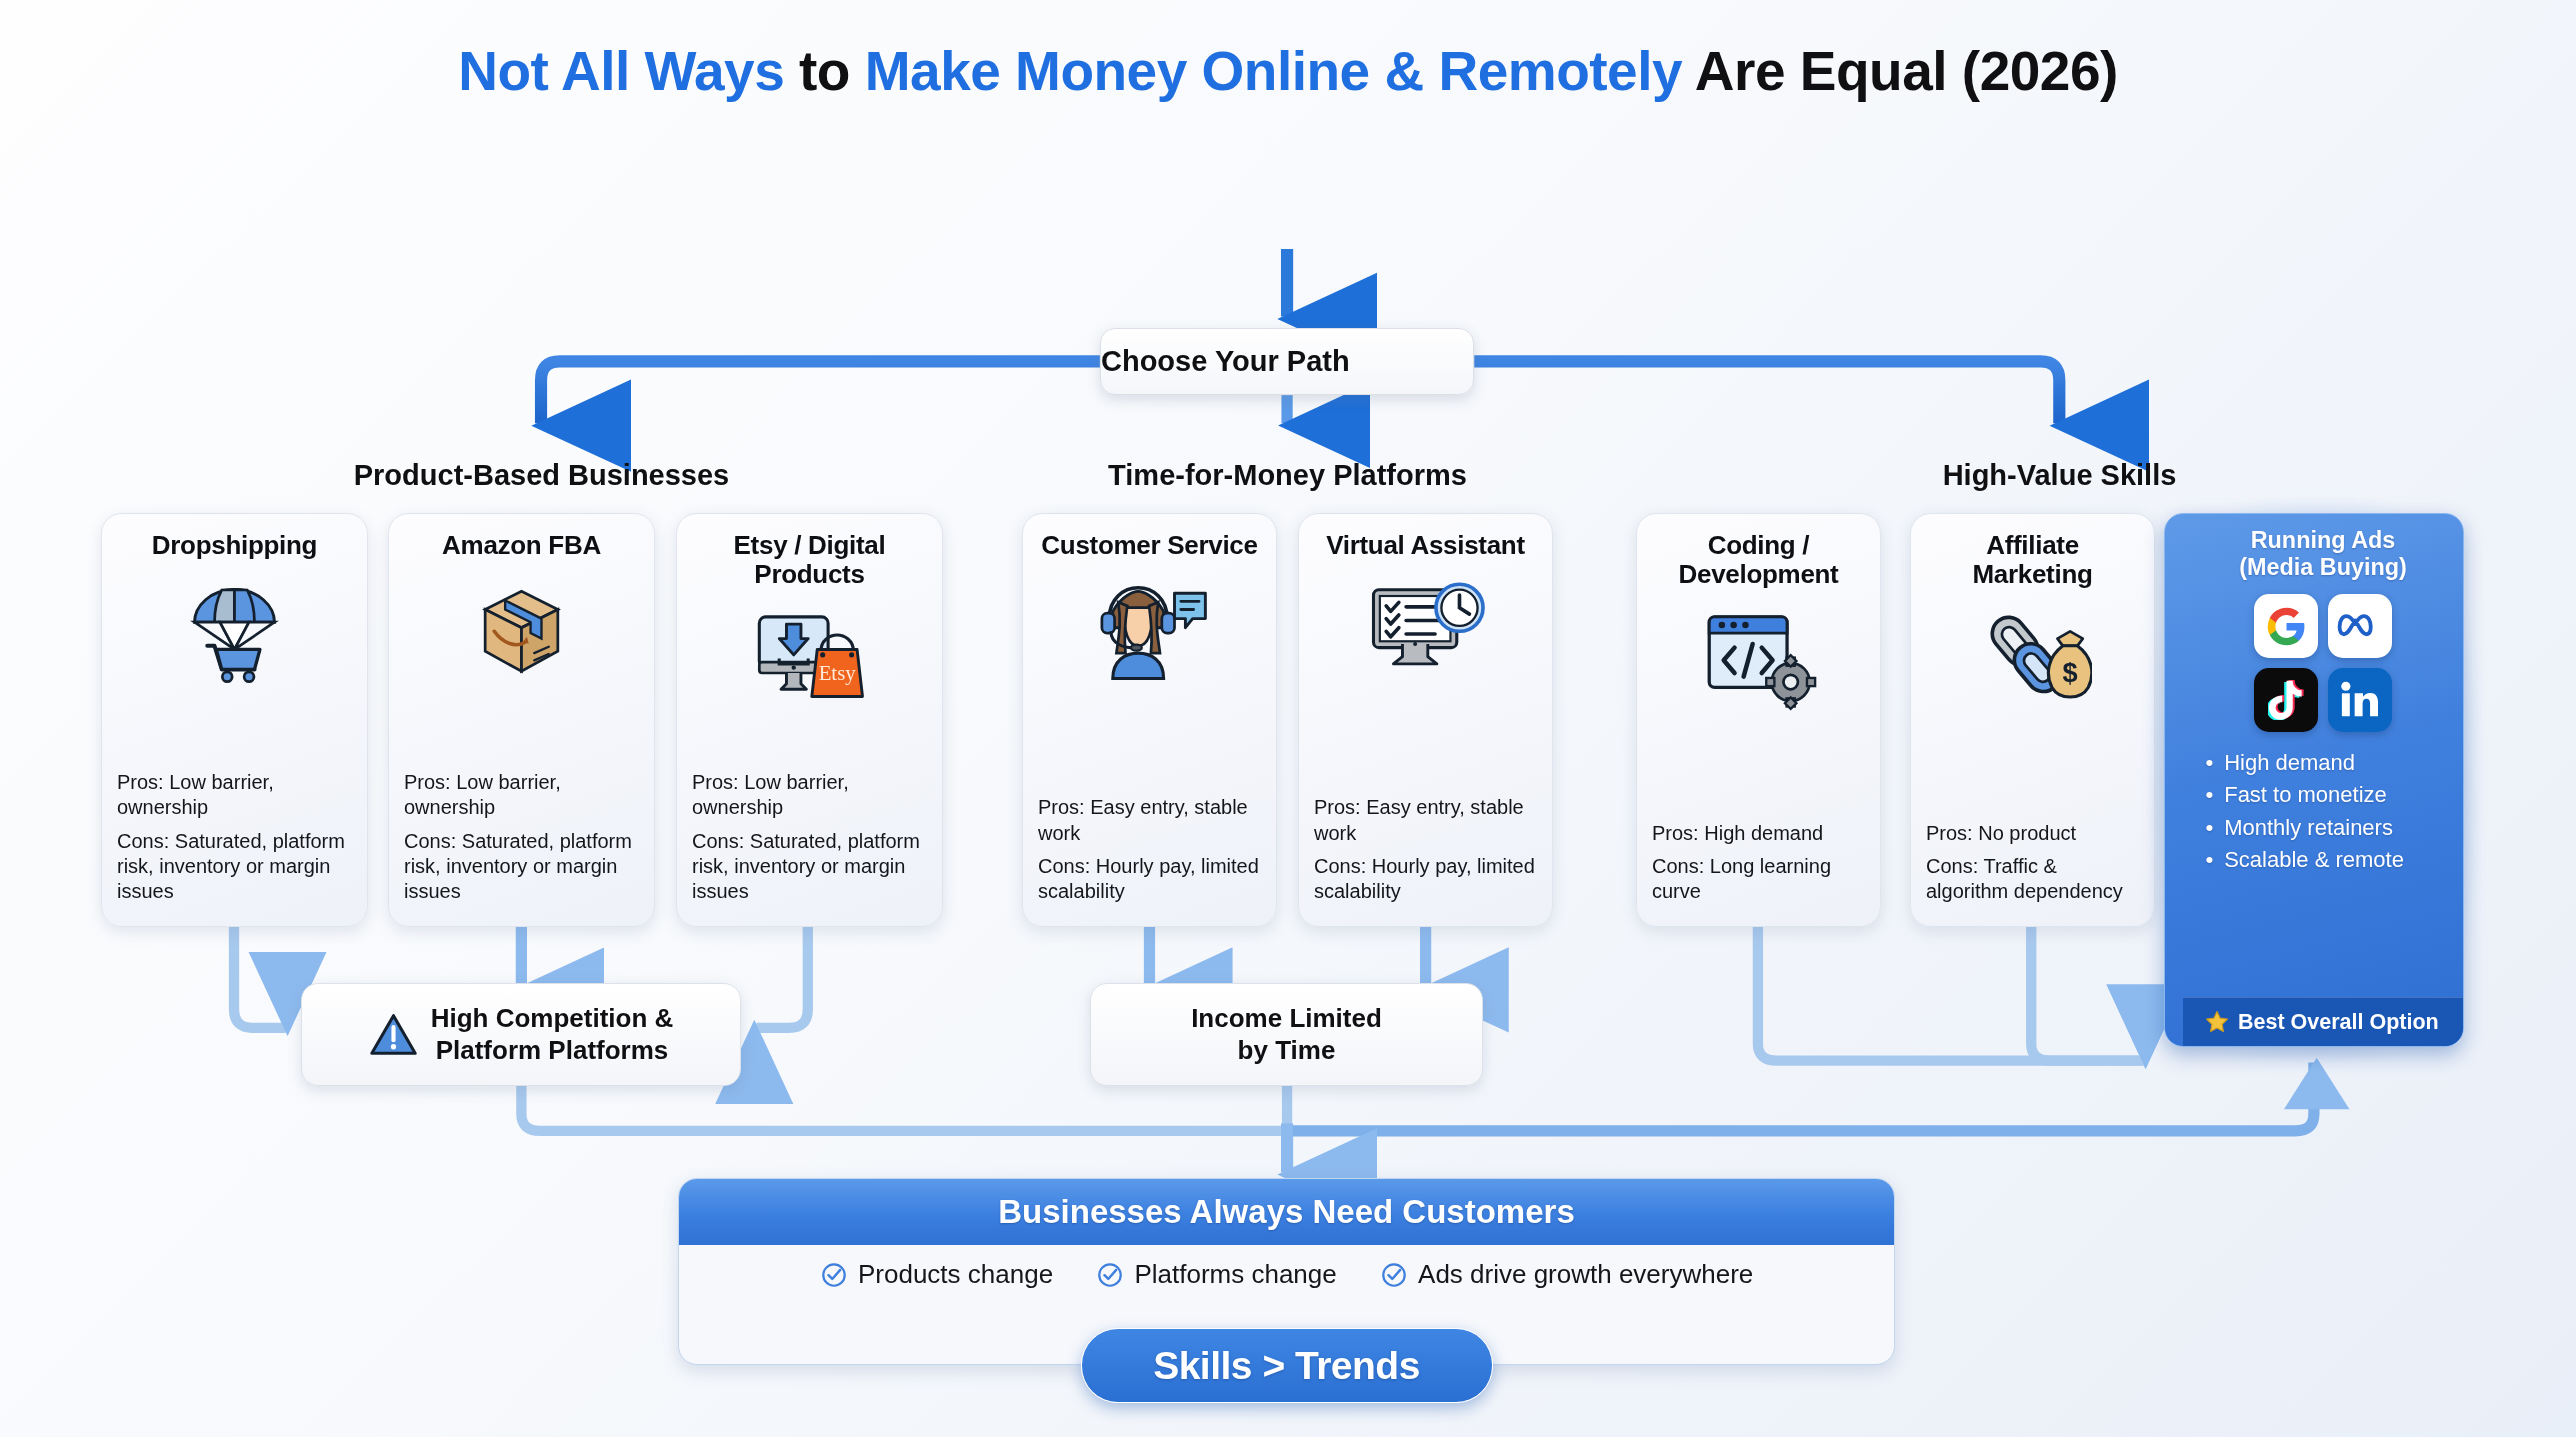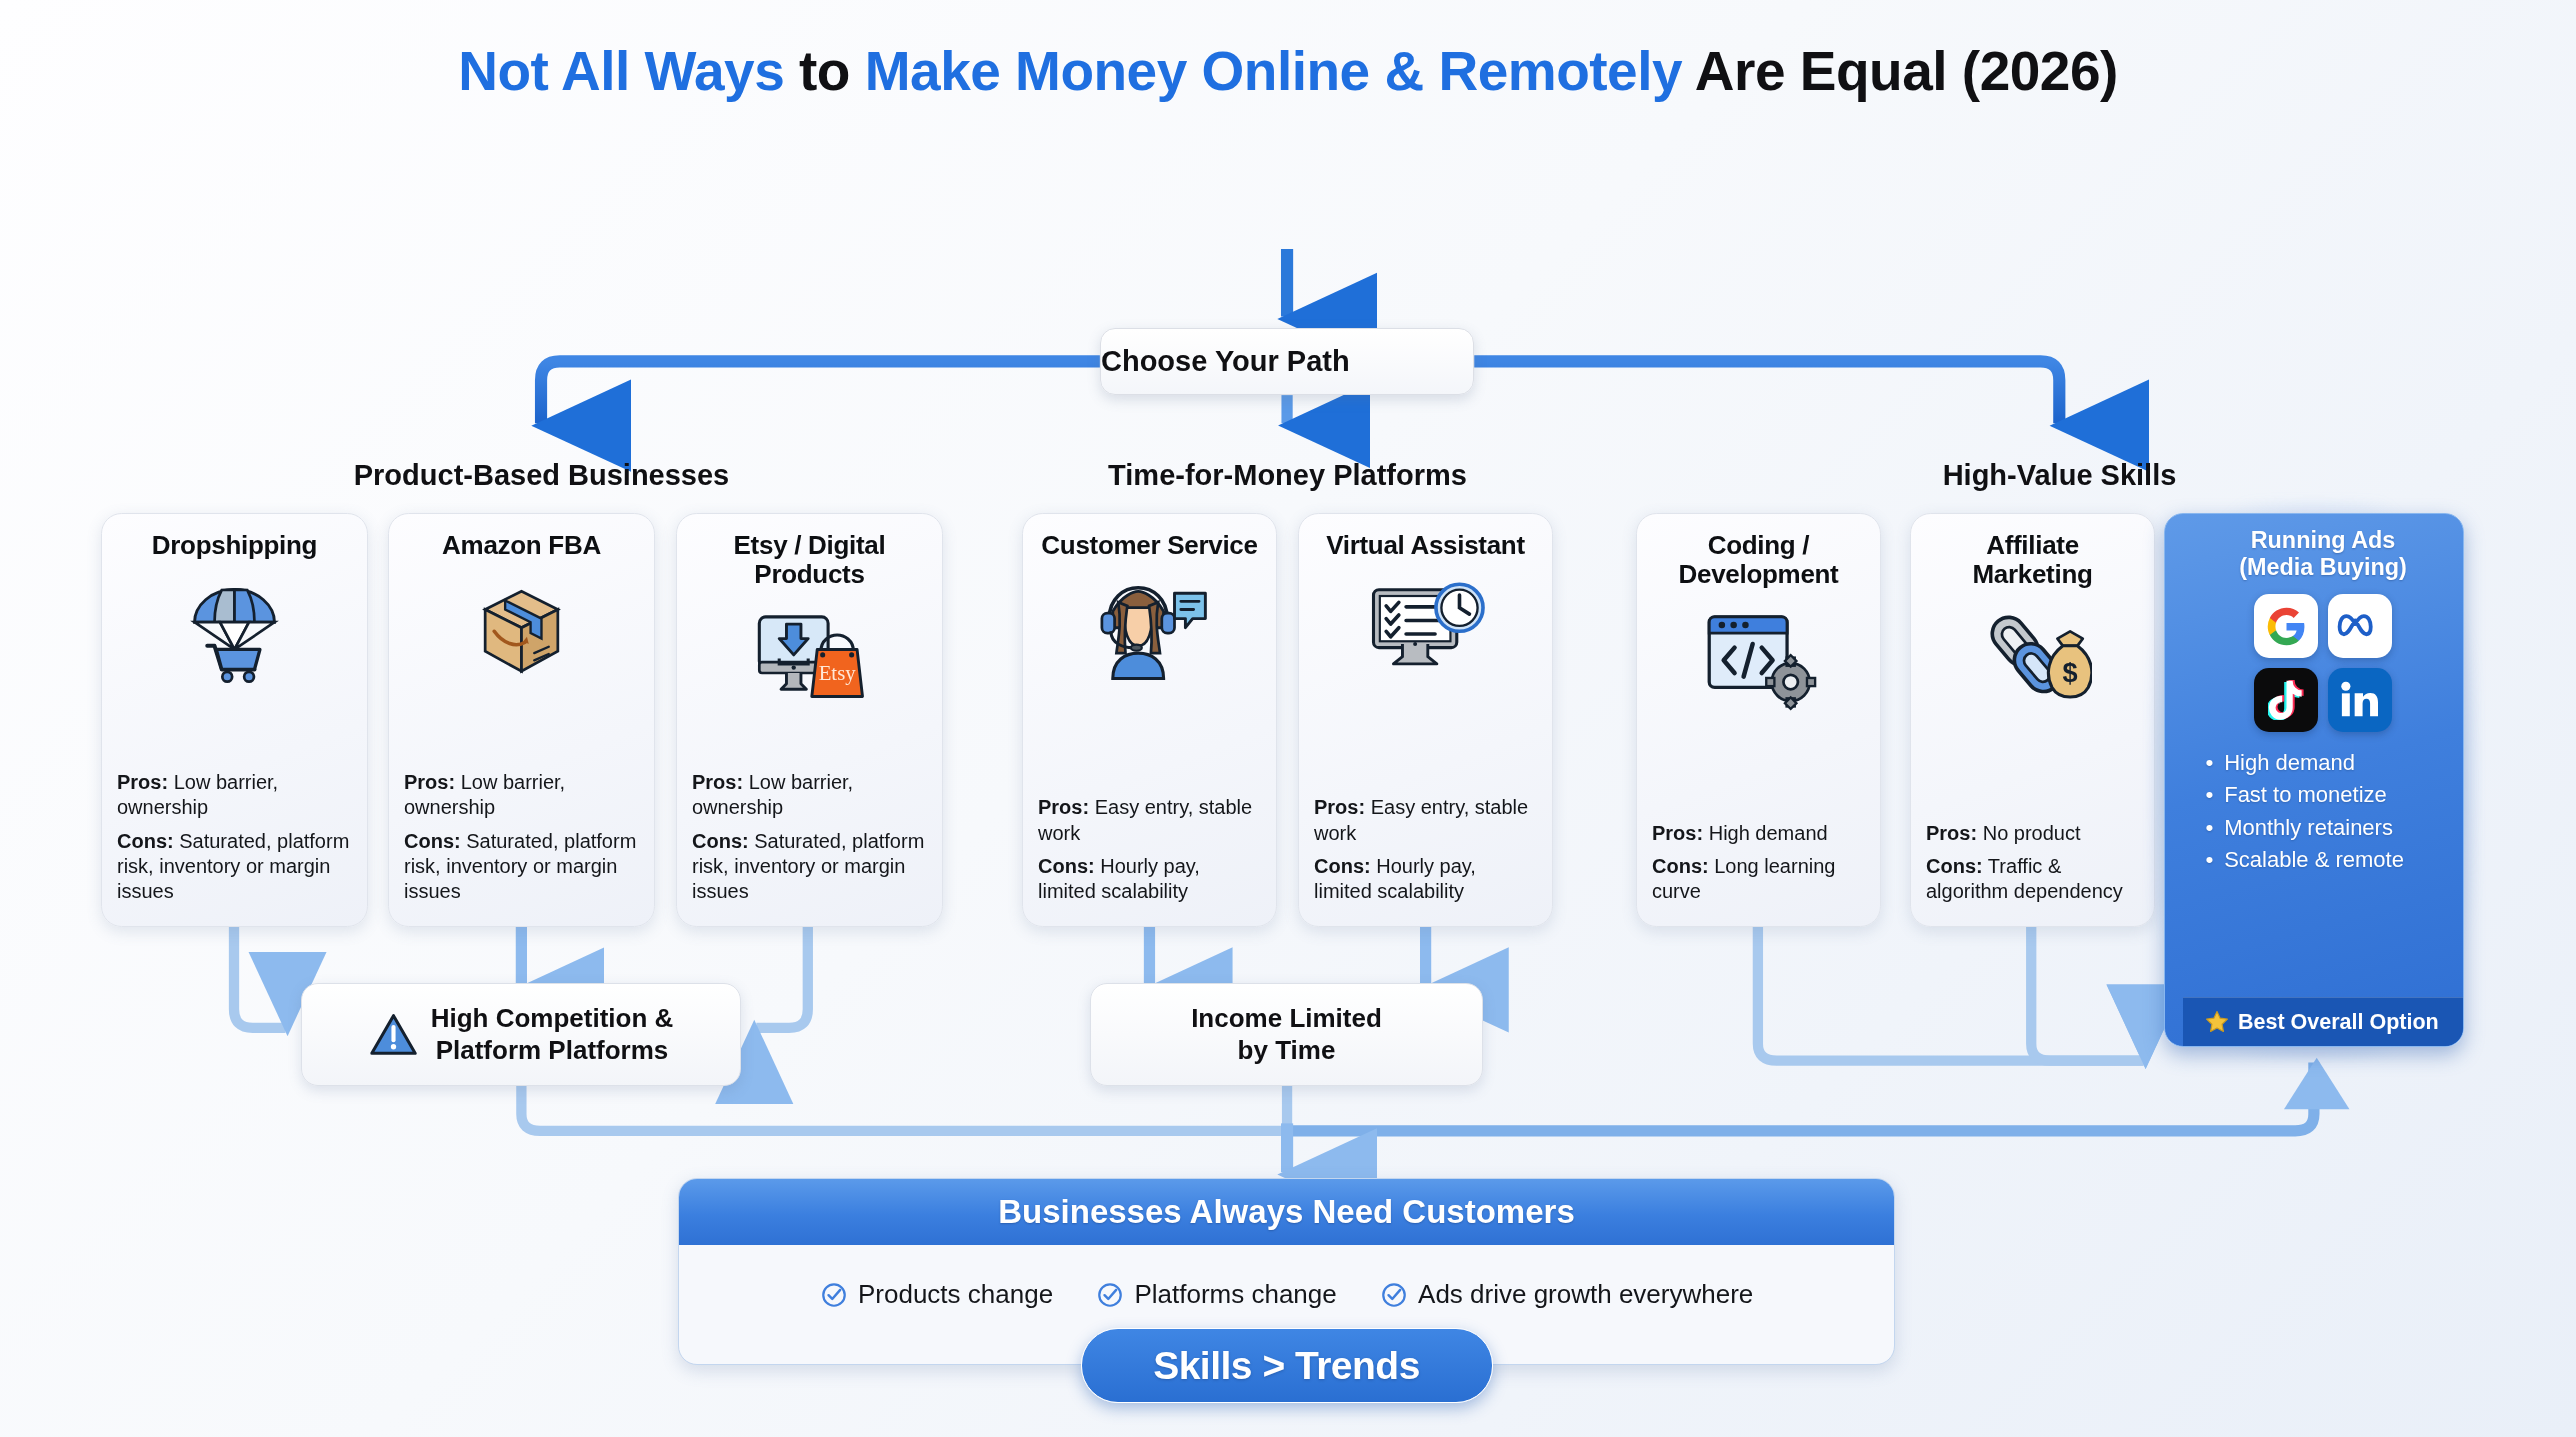--- a/index.html
+++ b/index.html
@@ -66,21 +66,21 @@
   .card-title {
     font-size: 26px; font-weight: bold; color: #0d0f12; text-align: center;
     line-height: 1.12; letter-spacing: -0.3px;
   }
   .card-art {
     flex: 0 0 auto; display: flex; align-items: center; justify-content: center;
     margin-top: 11.2px; height: 116px;
   }
   .card-body { margin-top: auto; width: 100%; font-size: 20px; line-height: 1.26; color: #14161a; }
   .card-body p { margin-bottom: 8.4px; }
-  .card-body b { font-weight: bold; }
+  .card-body b { font-weight: normal; }
 
   
   .hl-wrap {
     position: absolute; left: 2164px; top: 513px; width: 300px; height: 534px; z-index: 6;
   }
   .hl-glow {
     position: absolute; inset: -13px; border-radius: 28px;
     background: radial-gradient(ellipse at center, rgba(90,150,235,0.45) 0%, rgba(125,175,240,0.18) 55%, rgba(150,190,245,0) 78%);
     filter: blur(4.7px);
   }
@@ -144,21 +144,21 @@
   }
   .banner-top {
     height: 66px; border-radius: 18px 18px 0 0;
     background: linear-gradient(180deg, #5b9aea 0%, #3b7fdf 55%, #2f71d4 100%);
     display: flex; align-items: center; justify-content: center;
     color: #ffffff; font-size: 33px; font-weight: bold;
     text-shadow: 0 0.9px 1.9px rgba(20,50,100,0.35);
   }
   .banner-checks {
     display: flex; align-items: center; justify-content: center; gap: 43px;
-    padding-top: 34px; font-size: 26px; color: #14161a;
+    padding-top: 14px; font-size: 26px; color: #14161a;
   }
   .chk { display: flex; align-items: center; gap: 10.3px; white-space: nowrap; }
   .pill-skills {
     position: absolute; left: 50%; transform: translateX(-50%);
     bottom: -39px; width: 412px; height: 75px; border-radius: 37px;
     background: linear-gradient(180deg, #3f86e4 0%, #2a6fd2 100%);
     border: 1.9px solid #ffffff;
     box-shadow: 0 5.6px 15px rgba(40,95,180,0.38);
     display: flex; align-items: center; justify-content: center;
     color: #ffffff; font-size: 39px; font-weight: bold; letter-spacing: -0.5px;

